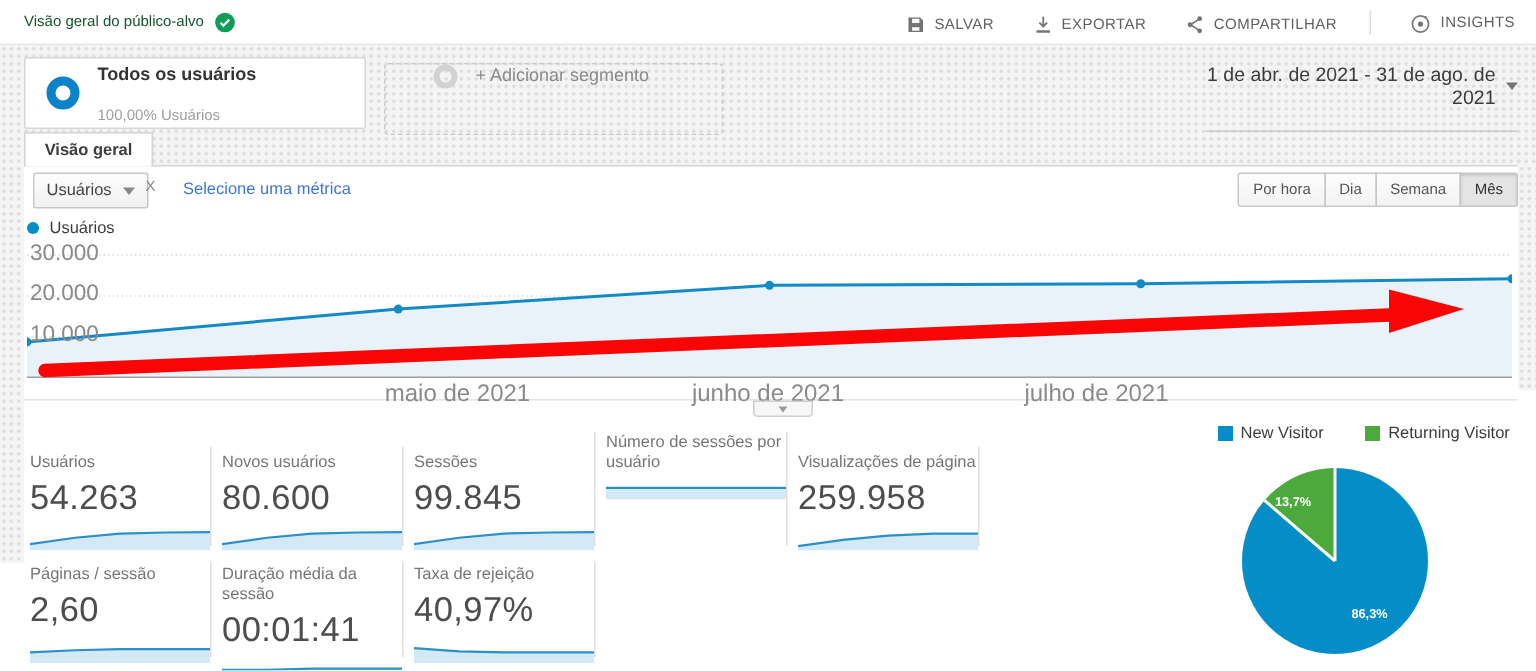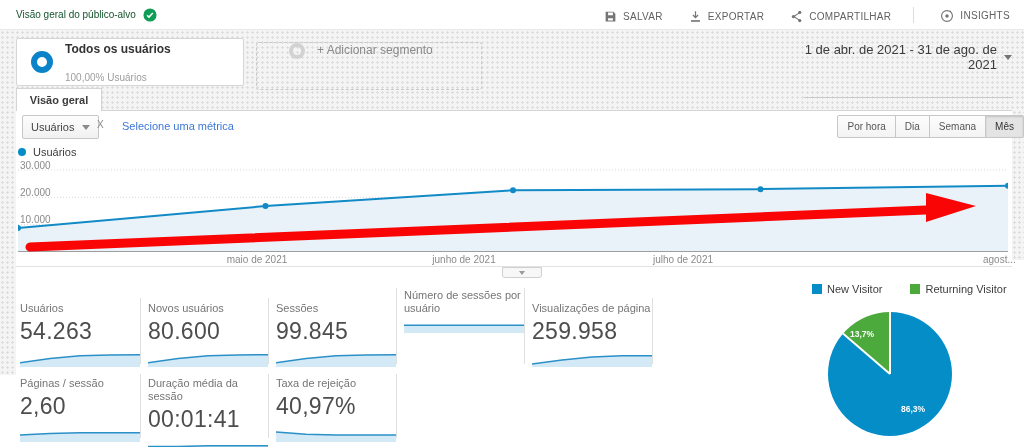--- a/index.html
+++ b/index.html
@@ -32,21 +32,21 @@
               border:1px solid #d6d6d6; border-radius:2px; display:flex; align-items:center; cursor:pointer; }
   .seg-ring { width:22px; height:22px; border:6px solid #0b83c8; border-radius:50%; margin:0 12px 0 14px; }
   .seg-title { font-size:12px; font-weight:bold; color:#333; }
   .seg-sub { font-size:10px; color:#9e9e9e; margin-top:16px; }
   .seg-add { position:absolute; left:256px; top:42px; width:226px; height:48px;
              border:1px dashed #c9c9c9; border-radius:3px; display:flex; align-items:flex-start; cursor:pointer; }
   .seg-add-ring { width:16px; height:16px; border:4px solid #d2d2d2; border-radius:50%; margin:0 12px 0 32px; }
   .seg-add-label { font-size:12px; color:#8a8a8a; }
 
   .date-range { position:absolute; right:12px; top:42px; width:208px; text-align:right;
-                padding-bottom:25px; border-bottom:1px solid #c9c9c9; cursor:pointer;
+                padding-bottom:15px; border-bottom:1px solid #c9c9c9; cursor:pointer;
                 display:flex; align-items:center; justify-content:flex-end; gap:7px; }
   .date-text { font-size:13px; color:#3c3c3c; }
   .caret-down { width:0; height:0; border-left:4px solid transparent; border-right:4px solid transparent;
                 border-top:5px solid #757575; }
 
   
   .tab { position:absolute; left:16px; top:88px; width:86px; height:23px; background:#fff;
          border:1px solid #d4d4d4; border-bottom:none; z-index:3; text-align:center;
          font-size:11px; font-weight:bold; color:#3c3c3c; line-height:22px; cursor:pointer; }
   .panel { position:absolute; left:16px; top:110px; width:996px; height:337px; background:#fff;
@@ -54,34 +54,34 @@
 
   
   .metric-btn { position:absolute; left:22px; top:115px; height:24px; padding:0 8px; z-index:2;
                 background:linear-gradient(#fdfdfd,#f1f1f1); border:1px solid #c7c7c7; border-radius:2px;
                 font-size:11px; color:#444; display:flex; align-items:center; gap:8px; cursor:pointer;
                 font-family:"Liberation Sans", sans-serif; }
   .metric-btn .caret-down { border-top-color:#8a8a8a; }
   .vs-x { position:absolute; left:97px; top:119px; font-size:10px; color:#8a8a8a; z-index:2; }
   .metric-link { position:absolute; left:122px; top:120px; font-size:11px; color:#3c77d6; z-index:2;
                  cursor:pointer; text-decoration:none; }
-  .granularity { position:absolute; right:0; top:115px; display:flex; z-index:2; }
+  .granularity { position:absolute; right:12px; top:115px; display:flex; z-index:2; }
   .gran-btn { height:23px; padding:0 9px; font-size:10px; color:#555; background:linear-gradient(#fdfdfd,#f3f3f3);
               border:1px solid #c7c7c7; margin-left:-1px; cursor:pointer; font-family:"Liberation Sans", sans-serif; }
   .gran-btn:first-child { border-radius:2px 0 0 2px; margin-left:0; }
   .gran-btn:last-child { border-radius:0 2px 2px 0;text-align:right; }
   .gran-btn.active { background:#e4e4e4; box-shadow:inset 0 1px 2px rgba(0,0,0,.15); color:#333; }
 
   
   .chart-legend { position:absolute; left:18px; top:146px; display:flex; align-items:center; gap:7px; z-index:2; }
   .legend-dot { width:8px; height:8px; border-radius:50%; }
   .chart-legend span { font-size:11px; color:#3c3c3c; }
   .main-chart { position:absolute; left:18px; top:165px; z-index:2; }
-  .ytick { position:absolute; left:20px; font-size:10px; color:#8a8a8a; z-index:3; }
-  .xtick { position:absolute; top:254px; font-size:10px; color:#8a8a8a; z-index:3; transform:translateX(-50%); }
+  .ytick { position:absolute; left:20px; font-size:15px; color:#8a8a8a; z-index:3; }
+  .xtick { position:absolute; top:254px; font-size:16px; color:#8a8a8a; z-index:3; transform:translateX(-50%);margin-left:48px; }
   .xtick.last { transform:none; }
   .axis-strip-border { position:absolute; left:16px; top:266px; width:996px; border-top:1px solid #e3e3e3; z-index:2; }
   .collapse-btn { position:absolute; left:502px; top:267px; width:40px; height:11px; background:#f7f7f7;
                   border:1px solid #cfcfcf; border-radius:0 0 3px 3px; z-index:3; cursor:pointer;
                   display:flex; align-items:center; justify-content:center; }
   .collapse-btn .caret-down { border-left-width:3px; border-right-width:3px; border-top-width:4px; border-top-color:#9a9a9a; }
 
   
   .card { position:absolute; width:126px; z-index:2; }
   .card-label { font-size:11px; line-height:13px; color:#757575; }

